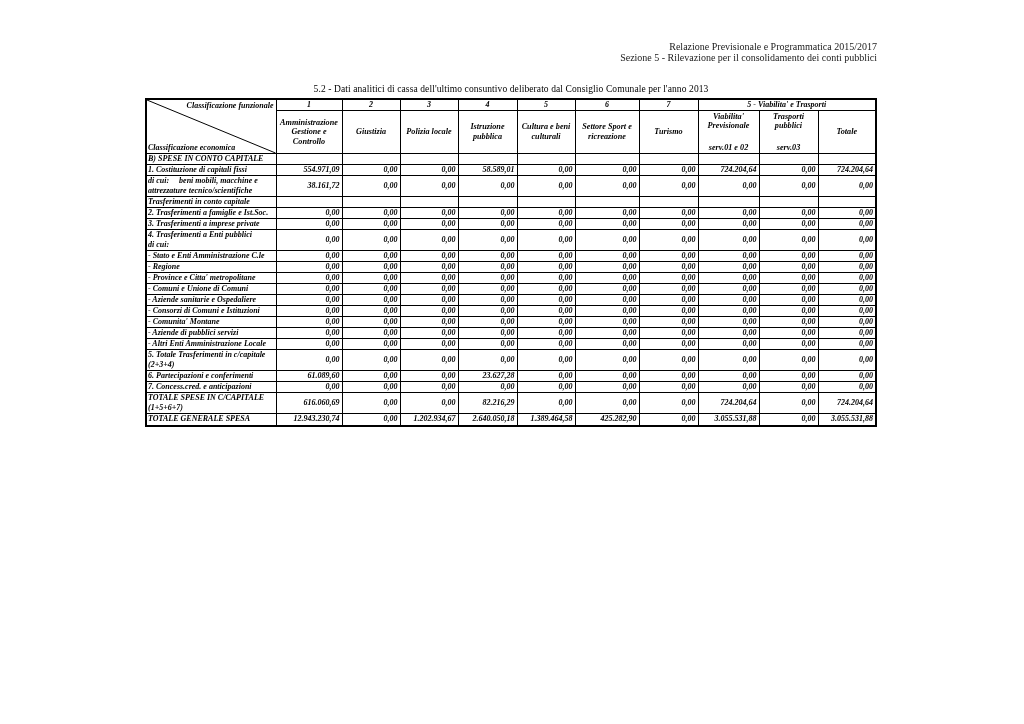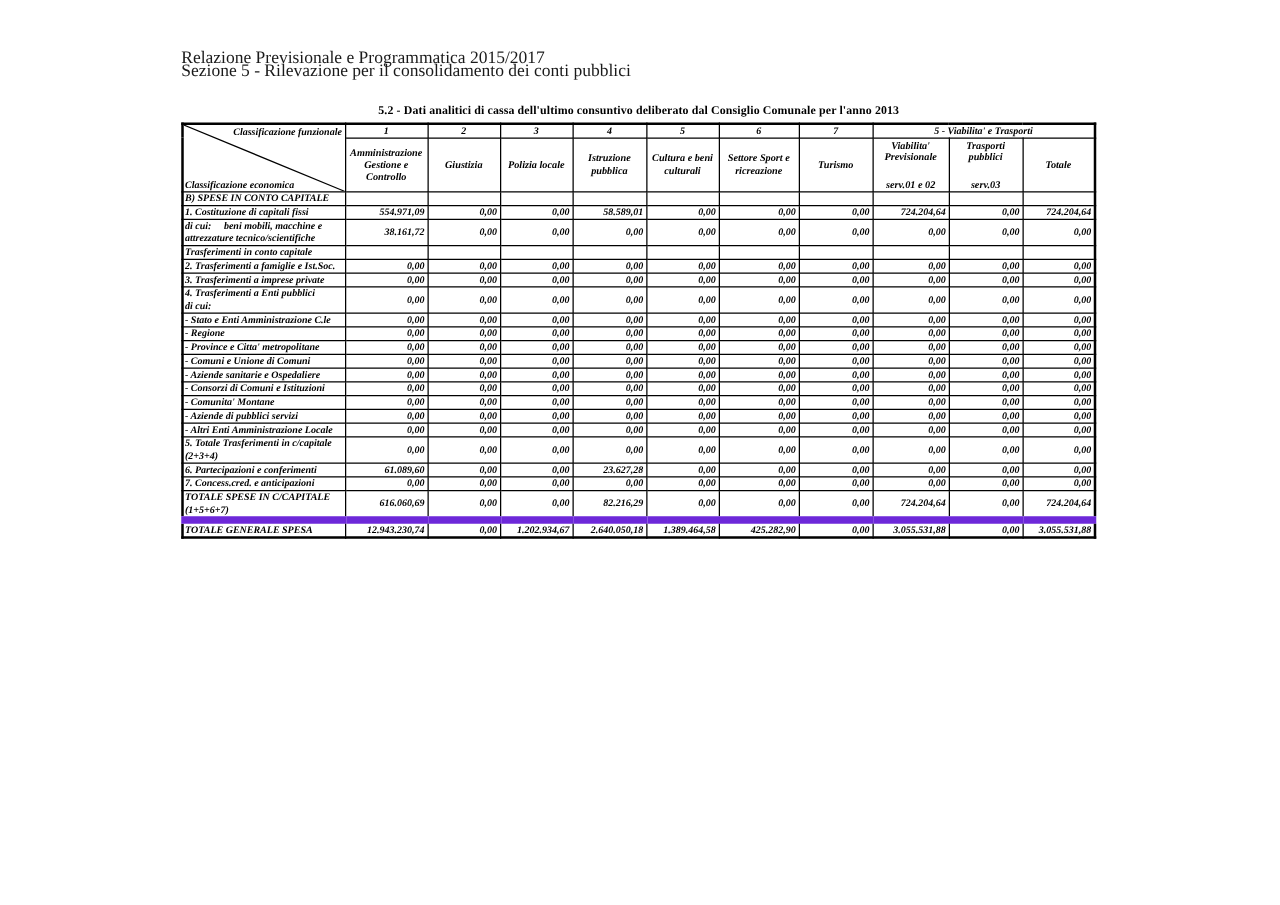--- a/index.html
+++ b/index.html
@@ -1,23 +1,23 @@
 <!DOCTYPE html>
 <html><head>
 <meta charset="utf-8">
 <style>
   * { margin:0; padding:0; box-sizing:border-box; }
   html,body { width:1024px; height:724px; }
   body { background:#fff; font-family:"Liberation Serif", serif; color:#000; }
   .page { position:relative; width:1024px; height:724px; background:#ffffff; overflow:hidden; }
 
-  .doc-header { position:absolute; top:41px; left:145px; width:732px; text-align:left;
-                font-size:14px; line-height:11px; color:#1a1a1a; }
+  .doc-header { position:absolute; top:41px; left:145px; width:732px; text-align:right;
+                font-size:10px; line-height:11px; color:#1a1a1a; }
   .table-title { position:absolute; top:84px; left:145px; width:732px; text-align:center;
-                 font-size:9.5px; font-weight:bold; letter-spacing:0.1px; }
+                 font-size:9.5px; font-weight:normal; letter-spacing:0.1px; }
 
   table.data-table { position:absolute; top:98px; left:145px; width:732px;
                      border-collapse:collapse; table-layout:fixed;
                      border:2px solid #000;font-style:italic; }
   .data-table td { border:1px solid #000; font-weight:bold; vertical-align:middle; overflow:hidden; }
 
   
   .num-row td { height:11px; text-align:center; font-size:8px; line-height:9px; padding:0; }
   .name-row td { height:39px; text-align:center; font-size:8.2px; line-height:9.5px; padding:1px; }
   .name-row .sub { margin-top:12px; }
@@ -30,21 +30,21 @@
 
   
   tbody td.label { font-size:8px; line-height:10px; text-align:left; padding:0 1px;
                    white-space:pre; }
   tbody td.num { font-size:8px; line-height:10px; text-align:right; padding:0 2px;
                  white-space:nowrap; }
   tr.data td { height:11px; }
   tr.section td, tr.section-indent td { height:10px;margin-left:19px; }
   tr.section-indent td.label { }
   tr.total td { height:21px; }
-  tr.total-last td { height:12px; border-top:6px solid #6d28d9; }
+  tr.total-last td { height:12px; border-top:1px solid #6d28d9; }
 </style>
 </head>
 <body>
 
 <div class="page">
 
   <div class="doc-header">
     <div>Relazione Previsionale e Programmatica 2015/2017</div>
     <div>Sezione 5 - Rilevazione per il consolidamento dei conti pubblici</div>
   </div>

